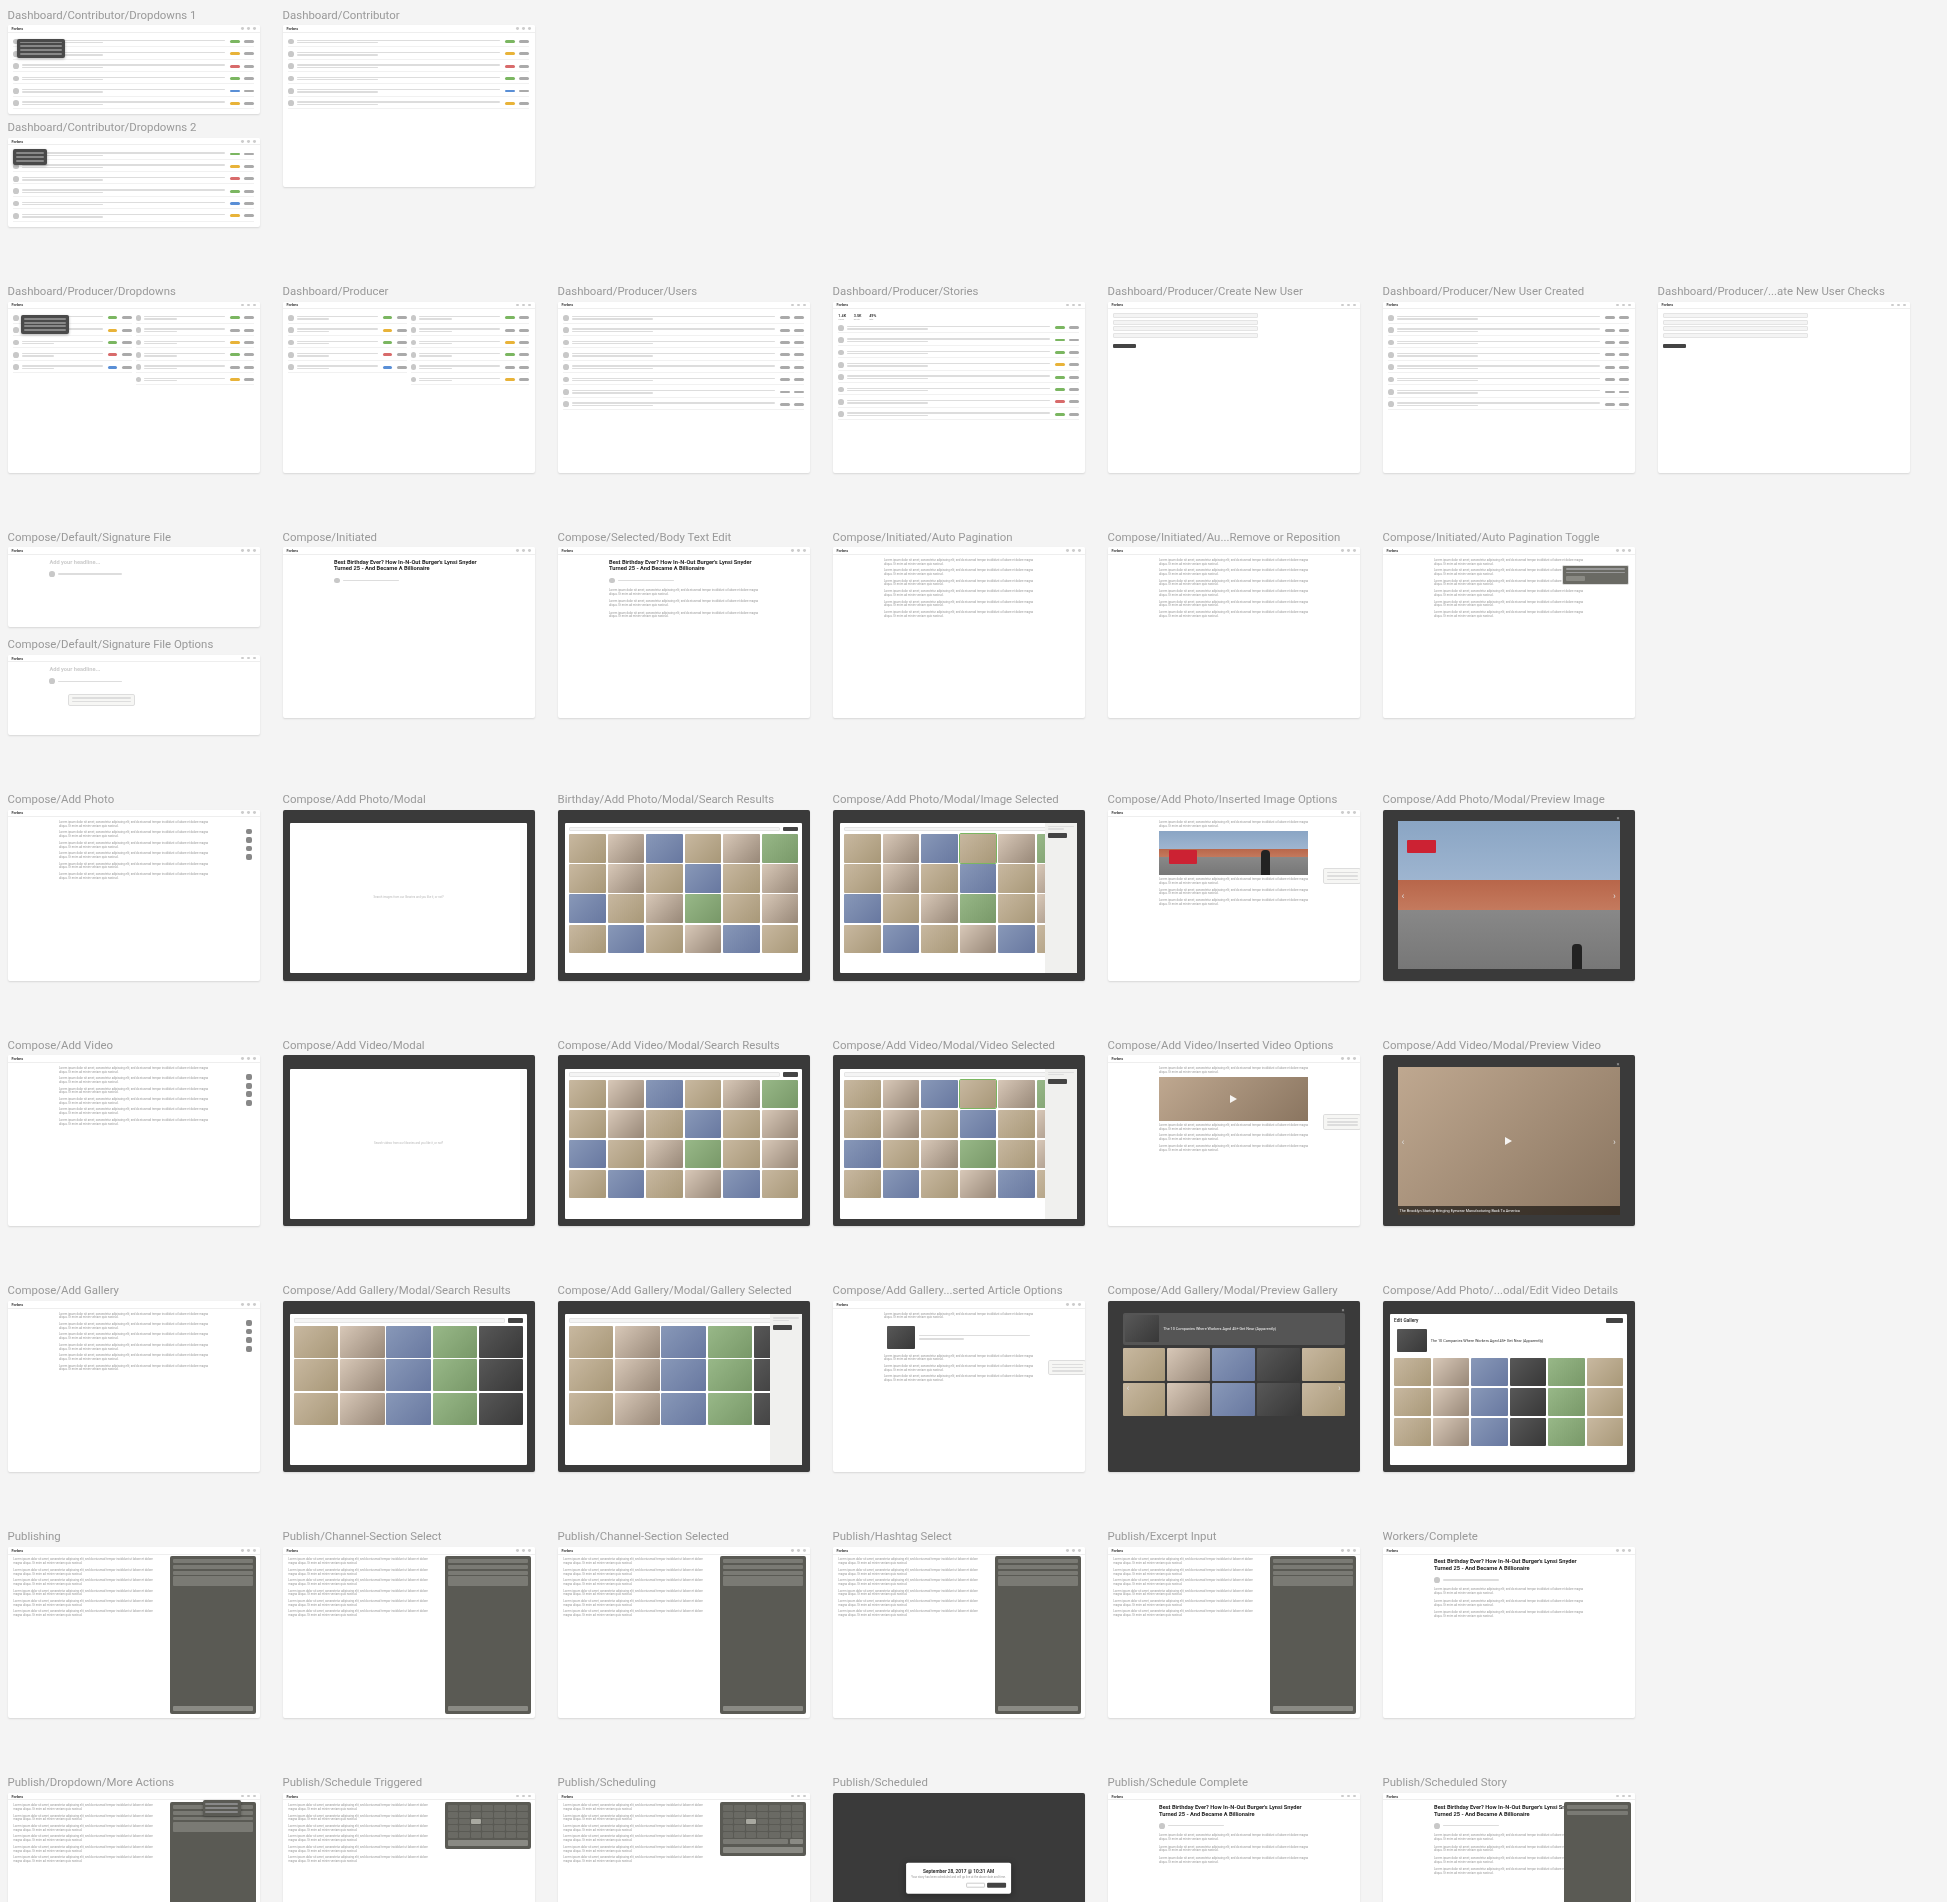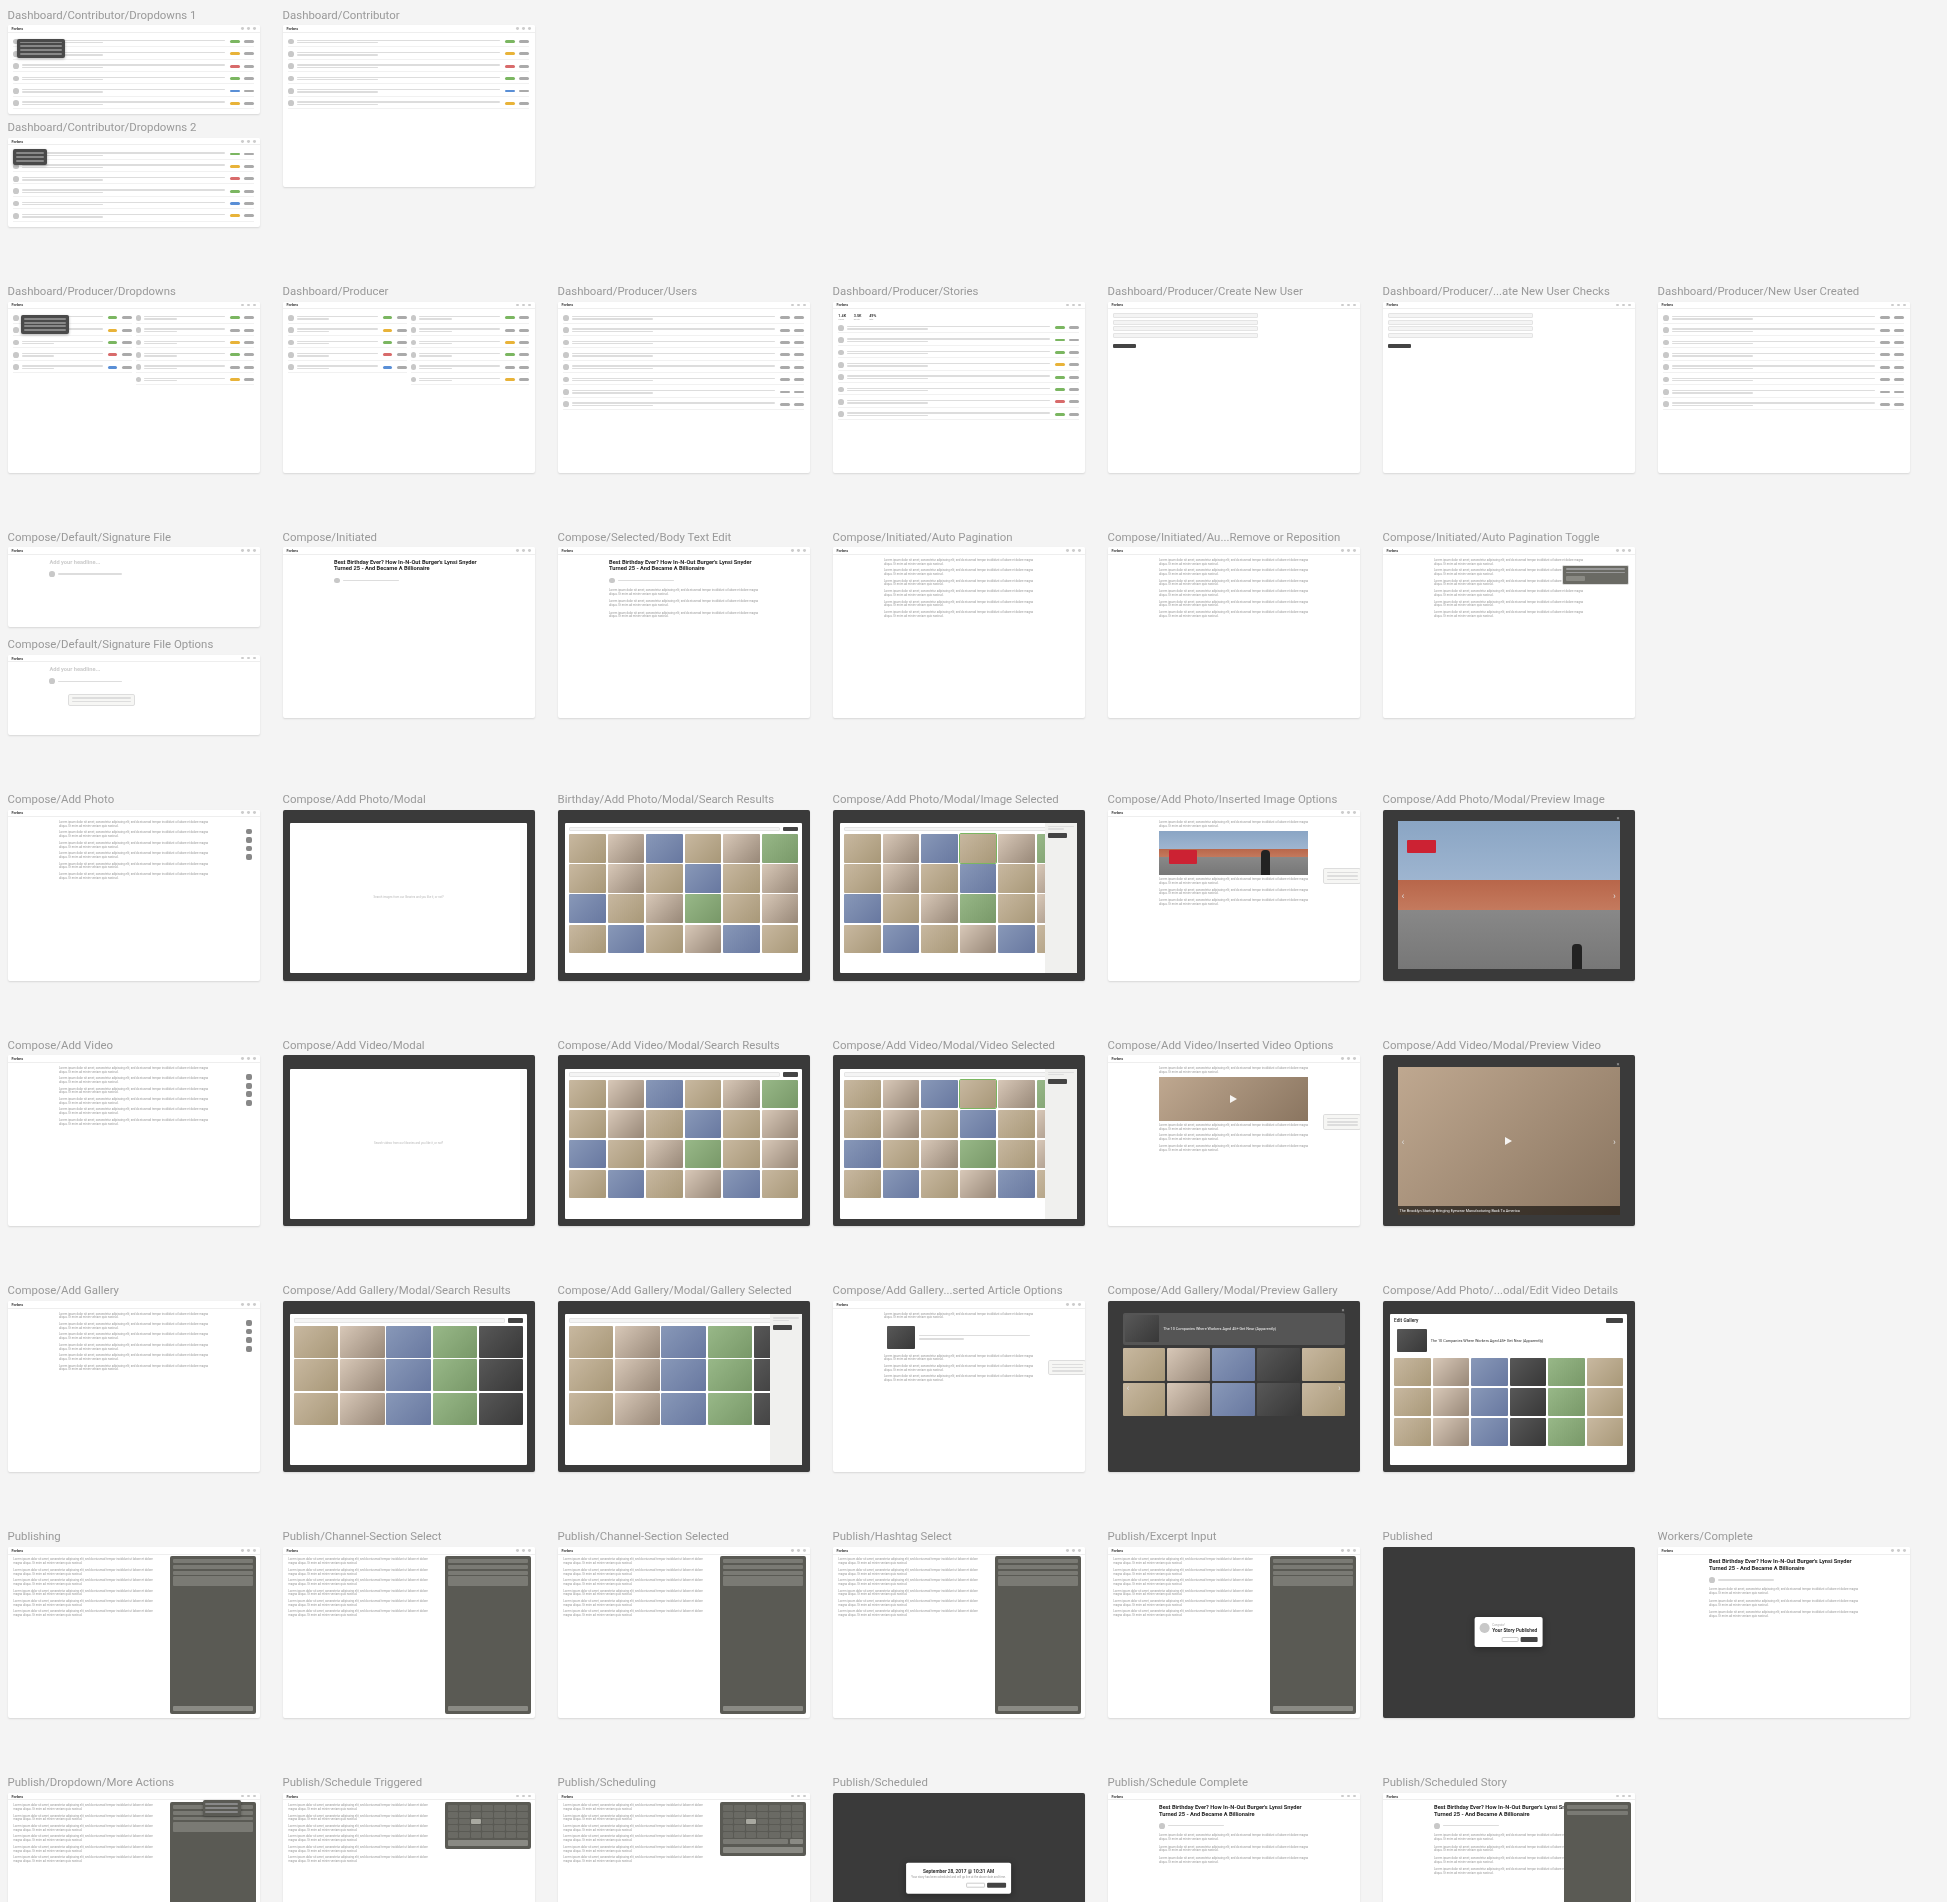--- a/index.html
+++ b/index.html
@@ -803,123 +803,123 @@
       <div class="tiny" style="height:4.8px;background:#f4f4f4;border:1px solid #e4e4e4"></div>
       <div class="tiny" style="height:4.8px;background:#f4f4f4;border:1px solid #e4e4e4"></div>
       <div class="tiny" style="height:4.8px;background:#f4f4f4;border:1px solid #e4e4e4"></div>
       <div class="tiny" style="height:4.8px;background:#f4f4f4;border:1px solid #e4e4e4"></div>
       <div style="height:4.8px;width:23px;background:#444;border-radius:1px;margin-top:3.8px"></div>
     </div>
           </div>
   </div>
       </div>
       <div class="artboard-wrap">
+        <div class="artboard-label">Dashboard/Producer/New User Created</div>
+        <div class="artboard tall ">
+    <div class="topbar">
+    <span class="brand">Forbes</span>
+    <span class="dot"></span>
+            <span class="dot"></span>
+            <span class="dot"></span>
+  </div>
+          <div class="body-area">
+            <div class="col">
+              <div class="rowline">
+      <span class="av"></span>
+      <div class="textblk">
+                  <div class="tiny"></div>
+                  <div class="tiny sh"></div>
+                </div>
+      <span class="pill gr"></span>
+      <span class="pill gr"></span>
+    </div>
+              <div class="rowline">
+      <span class="av"></span>
+      <div class="textblk">
+                  <div class="tiny"></div>
+                  <div class="tiny sh"></div>
+                </div>
+      <span class="pill gr"></span>
+      <span class="pill gr"></span>
+    </div>
+              <div class="rowline">
+      <span class="av"></span>
+      <div class="textblk">
+                  <div class="tiny"></div>
+                  <div class="tiny sh"></div>
+                </div>
+      <span class="pill gr"></span>
+      <span class="pill gr"></span>
+    </div>
+              <div class="rowline">
+      <span class="av"></span>
+      <div class="textblk">
+                  <div class="tiny"></div>
+                  <div class="tiny sh"></div>
+                </div>
+      <span class="pill gr"></span>
+      <span class="pill gr"></span>
+    </div>
+              <div class="rowline">
+      <span class="av"></span>
+      <div class="textblk">
+                  <div class="tiny"></div>
+                  <div class="tiny sh"></div>
+                </div>
+      <span class="pill gr"></span>
+      <span class="pill gr"></span>
+    </div>
+              <div class="rowline">
+      <span class="av"></span>
+      <div class="textblk">
+                  <div class="tiny"></div>
+                  <div class="tiny sh"></div>
+                </div>
+      <span class="pill gr"></span>
+      <span class="pill gr"></span>
+    </div>
+              <div class="rowline">
+      <span class="av"></span>
+      <div class="textblk">
+                  <div class="tiny"></div>
+                  <div class="tiny sh"></div>
+                </div>
+      <span class="pill gr"></span>
+      <span class="pill gr"></span>
+    </div>
+              <div class="rowline">
+      <span class="av"></span>
+      <div class="textblk">
+                  <div class="tiny"></div>
+                  <div class="tiny sh"></div>
+                </div>
+      <span class="pill gr"></span>
+      <span class="pill gr"></span>
+    </div>
+            </div>
+          </div>
+  </div>
+      </div>
+      <div class="artboard-wrap">
         <div class="artboard-label">Dashboard/Producer/...ate New User Checks</div>
         <div class="artboard tall ">
     <div class="topbar">
     <span class="brand">Forbes</span>
     <span class="dot"></span>
             <span class="dot"></span>
             <span class="dot"></span>
   </div>
           <div class="body-area">
             <div class="col" style="width:60%">
       <div class="tiny" style="height:4.8px;background:#f4f4f4;border:1px solid #e4e4e4"></div>
       <div class="tiny" style="height:4.8px;background:#f4f4f4;border:1px solid #e4e4e4"></div>
       <div class="tiny" style="height:4.8px;background:#f4f4f4;border:1px solid #e4e4e4"></div>
       <div class="tiny" style="height:4.8px;background:#f4f4f4;border:1px solid #e4e4e4"></div>
       <div style="height:4.8px;width:23px;background:#444;border-radius:1px;margin-top:3.8px"></div>
     </div>
-          </div>
-  </div>
-      </div>
-      <div class="artboard-wrap">
-        <div class="artboard-label">Dashboard/Producer/New User Created</div>
-        <div class="artboard tall ">
-    <div class="topbar">
-    <span class="brand">Forbes</span>
-    <span class="dot"></span>
-            <span class="dot"></span>
-            <span class="dot"></span>
-  </div>
-          <div class="body-area">
-            <div class="col">
-              <div class="rowline">
-      <span class="av"></span>
-      <div class="textblk">
-                  <div class="tiny"></div>
-                  <div class="tiny sh"></div>
-                </div>
-      <span class="pill gr"></span>
-      <span class="pill gr"></span>
-    </div>
-              <div class="rowline">
-      <span class="av"></span>
-      <div class="textblk">
-                  <div class="tiny"></div>
-                  <div class="tiny sh"></div>
-                </div>
-      <span class="pill gr"></span>
-      <span class="pill gr"></span>
-    </div>
-              <div class="rowline">
-      <span class="av"></span>
-      <div class="textblk">
-                  <div class="tiny"></div>
-                  <div class="tiny sh"></div>
-                </div>
-      <span class="pill gr"></span>
-      <span class="pill gr"></span>
-    </div>
-              <div class="rowline">
-      <span class="av"></span>
-      <div class="textblk">
-                  <div class="tiny"></div>
-                  <div class="tiny sh"></div>
-                </div>
-      <span class="pill gr"></span>
-      <span class="pill gr"></span>
-    </div>
-              <div class="rowline">
-      <span class="av"></span>
-      <div class="textblk">
-                  <div class="tiny"></div>
-                  <div class="tiny sh"></div>
-                </div>
-      <span class="pill gr"></span>
-      <span class="pill gr"></span>
-    </div>
-              <div class="rowline">
-      <span class="av"></span>
-      <div class="textblk">
-                  <div class="tiny"></div>
-                  <div class="tiny sh"></div>
-                </div>
-      <span class="pill gr"></span>
-      <span class="pill gr"></span>
-    </div>
-              <div class="rowline">
-      <span class="av"></span>
-      <div class="textblk">
-                  <div class="tiny"></div>
-                  <div class="tiny sh"></div>
-                </div>
-      <span class="pill gr"></span>
-      <span class="pill gr"></span>
-    </div>
-              <div class="rowline">
-      <span class="av"></span>
-      <div class="textblk">
-                  <div class="tiny"></div>
-                  <div class="tiny sh"></div>
-                </div>
-      <span class="pill gr"></span>
-      <span class="pill gr"></span>
-    </div>
-            </div>
           </div>
   </div>
       </div>
     </div>
     <div class="row">
       <div class="artboard-wrap">
         <div class="artboard-label">Compose/Default/Signature File</div>
         <div class="artboard  " style="height: 80px;">
     <div class="topbar">
     <span class="brand">Forbes</span>
@@ -1747,38 +1747,20 @@
         <div class="inp"></div>
         <div class="inp"></div>
         <div class="inp"></div>
         <div class="inp" style="height:9.5px"></div>
         <div style="position:absolute;left:2.9px;right:2.9px;bottom:2.9px;height:5.7px;background:#8a8a84;border-radius:1px"></div>
       </div>
 
   </div>
       </div>
       <div class="artboard-wrap">
-        <div class="artboard-label">Published</div>
-        <div class="artboard tall dark">
-    <div class="modal">
-      <div style="display:flex;align-items:center;gap:2.9px">
-        <span class="av" style="width:9.5px;height:9.5px"></span>
-        <div class="col" style="gap:1px">
-          <div style="font-size:2.9px;color:#aaa">Congrats!</div>
-          <div style="font-size:4.8px;font-weight:600;color:#222">Your Story Published</div>
-        </div>
-      </div>
-      <div style="display:flex;gap:1.9px;margin-top:3.8px;justify-content:flex-end">
-        <div style="height:4.8px;width:17px;border:1px solid #ccc;border-radius:1px"></div>
-        <div style="height:4.8px;width:17px;background:#444;border-radius:1px"></div>
-      </div>
-    </div>
-  </div>
-      </div>
-      <div class="artboard-wrap">
         <div class="artboard-label">Workers/Complete</div>
         <div class="artboard tall ">
     <div class="topbar">
     <span class="brand">Forbes</span>
     <span class="dot"></span>
             <span class="dot"></span>
             <span class="dot"></span>
   </div>
           <div class="body-area ctr">
             <div class="col" style="width:62%;gap:3.8px">

